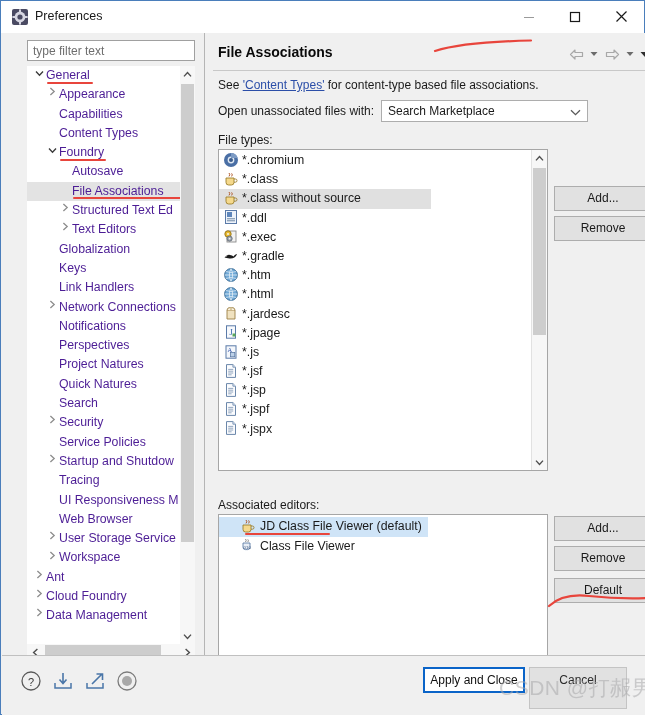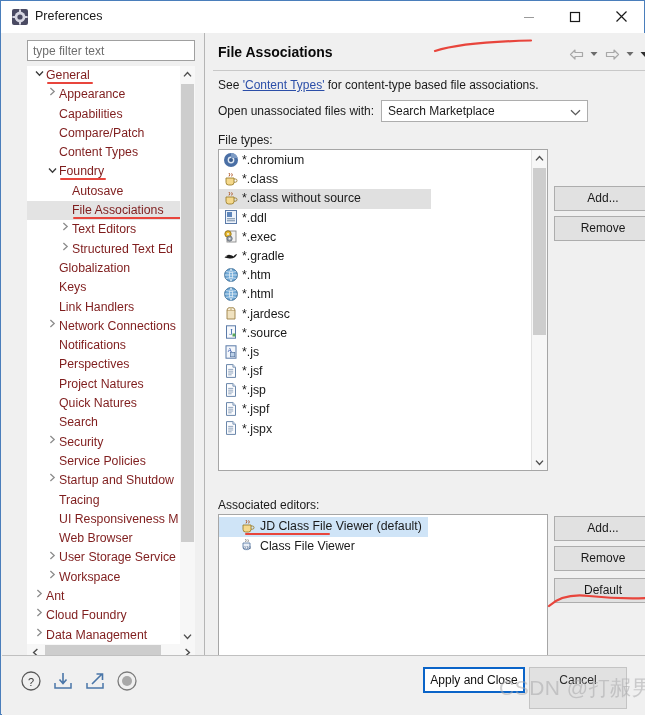--- a/index.html
+++ b/index.html
@@ -104,21 +104,21 @@
     left: 0; top: 0;
     width: 153px; height: 578px;
     overflow: hidden;
   }
   .tree-item {
     position: relative;
     height: 19.3px;
     line-height: 19.3px;
     white-space: nowrap;
     font-size: 12.3px;
-    color: #7f1d1d;
+    color: #4c1d95;
     cursor: default;
     overflow: hidden;
   }
   .tree-item.sel {
     background: #e3e3e3;
   }
   .tw {
     display: inline-block;
     width: 13px;
     text-align: center;
@@ -496,33 +496,32 @@
 
       <div id="tree-wrap">
         <div id="tree-scroll-area">
             <div class="tree-item"><span style="display: inline-block; width: 6px;"></span><span class="tw"><svg width="9" height="7" viewBox="0 0 9 7">
                   <path d="M1 1.5 L4.5 5.3 L8 1.5" stroke="#3a3a3a" stroke-width="1.3" fill="none"></path>
                 </svg></span><span class="tlabel">General</span><div class="underline-red" style="left: 20px; width: 46.2px; top: 15.5px;"></div></div>
             <div class="tree-item"><span style="display: inline-block; width: 19px;"></span><span class="tw"><svg width="7" height="9" viewBox="0 0 7 9">
                   <path d="M1.4 1 L5.2 4.5 L1.4 8" stroke="#8d8d8d" stroke-width="1.3" fill="none"></path>
                 </svg></span><span class="tlabel">Appearance</span></div>
             <div class="tree-item"><span style="display: inline-block; width: 19px;"></span><span class="tw none"></span><span class="tlabel">Capabilities</span></div>
-            <div class="tree-item"><span style="display: inline-block; width: 19px;"></span><span class="tw none"></span><span class="tlabel">Compare/Patch</span></div>
             <div class="tree-item"><span style="display: inline-block; width: 19px;"></span><span class="tw none"></span><span class="tlabel">Content Types</span></div>
             <div class="tree-item"><span style="display: inline-block; width: 19px;"></span><span class="tw"><svg width="9" height="7" viewBox="0 0 9 7">
                   <path d="M1 1.5 L4.5 5.3 L8 1.5" stroke="#3a3a3a" stroke-width="1.3" fill="none"></path>
                 </svg></span><span class="tlabel">Foundry</span><div class="underline-red" style="left: 33px; width: 46.2px; top: 15.5px;"></div></div>
             <div class="tree-item"><span style="display: inline-block; width: 32px;"></span><span class="tw none"></span><span class="tlabel">Autosave</span></div>
             <div class="tree-item sel"><span style="display: inline-block; width: 32px;"></span><span class="tw none"></span><span class="tlabel">File Associations</span><div class="underline-red" style="left: 46px; width: 112.2px; top: 15.5px;"></div></div>
             <div class="tree-item"><span style="display: inline-block; width: 32px;"></span><span class="tw"><svg width="7" height="9" viewBox="0 0 7 9">
                   <path d="M1.4 1 L5.2 4.5 L1.4 8" stroke="#8d8d8d" stroke-width="1.3" fill="none"></path>
+                </svg></span><span class="tlabel">Structured Text Ed</span></div>
+            <div class="tree-item"><span style="display: inline-block; width: 32px;"></span><span class="tw"><svg width="7" height="9" viewBox="0 0 7 9">
+                  <path d="M1.4 1 L5.2 4.5 L1.4 8" stroke="#8d8d8d" stroke-width="1.3" fill="none"></path>
                 </svg></span><span class="tlabel">Text Editors</span></div>
-            <div class="tree-item"><span style="display: inline-block; width: 32px;"></span><span class="tw"><svg width="7" height="9" viewBox="0 0 7 9">
-                  <path d="M1.4 1 L5.2 4.5 L1.4 8" stroke="#8d8d8d" stroke-width="1.3" fill="none"></path>
-                </svg></span><span class="tlabel">Structured Text Ed</span></div>
             <div class="tree-item"><span style="display: inline-block; width: 19px;"></span><span class="tw none"></span><span class="tlabel">Globalization</span></div>
             <div class="tree-item"><span style="display: inline-block; width: 19px;"></span><span class="tw none"></span><span class="tlabel">Keys</span></div>
             <div class="tree-item"><span style="display: inline-block; width: 19px;"></span><span class="tw none"></span><span class="tlabel">Link Handlers</span></div>
             <div class="tree-item"><span style="display: inline-block; width: 19px;"></span><span class="tw"><svg width="7" height="9" viewBox="0 0 7 9">
                   <path d="M1.4 1 L5.2 4.5 L1.4 8" stroke="#8d8d8d" stroke-width="1.3" fill="none"></path>
                 </svg></span><span class="tlabel">Network Connections</span></div>
             <div class="tree-item"><span style="display: inline-block; width: 19px;"></span><span class="tw none"></span><span class="tlabel">Notifications</span></div>
             <div class="tree-item"><span style="display: inline-block; width: 19px;"></span><span class="tw none"></span><span class="tlabel">Perspectives</span></div>
             <div class="tree-item"><span style="display: inline-block; width: 19px;"></span><span class="tw none"></span><span class="tlabel">Project Natures</span></div>
             <div class="tree-item"><span style="display: inline-block; width: 19px;"></span><span class="tw none"></span><span class="tlabel">Quick Natures</span></div>
@@ -685,21 +684,21 @@
               </svg><span class="ft-name">*.html</span></div>
             <div class="ft-row"><svg class="ft-ic" viewBox="0 0 16 16">
                 <path d="M4 5 h8 v9 h-8 Z" fill="#f0e2c0" stroke="#9b7f45" stroke-width="0.9"></path>
                 <path d="M4 5 q0-2.6 4-2.6 t4 2.6" fill="#faf2df" stroke="#9b7f45" stroke-width="0.9"></path>
                 <rect x="7" y="2.4" width="2" height="2.6" fill="#d8c9a0"></rect>
               </svg><span class="ft-name">*.jardesc</span></div>
             <div class="ft-row"><svg class="ft-ic" viewBox="0 0 16 16">
                 <rect x="3.5" y="1.8" width="9" height="12.4" fill="#f7f9fc" stroke="#5a7aa8" stroke-width="1"></rect>
                 <text x="6.4" y="11" font-family="Liberation Serif, serif" font-size="8.5" fill="#2b5ea8">J</text>
                 <rect x="9.5" y="9.5" width="3" height="3" fill="#5aa85a"></rect>
-              </svg><span class="ft-name">*.source</span></div>
+              </svg><span class="ft-name">*.jpage</span></div>
             <div class="ft-row"><svg class="ft-ic" viewBox="0 0 16 16">
                 <rect x="3" y="1.8" width="10" height="12.4" fill="#f4f7fb" stroke="#5a7aa8" stroke-width="1"></rect>
                 <text x="4.6" y="8.4" font-family="Liberation Serif, serif" font-size="6.4" fill="#2b4ea8">A</text>
                 <rect x="7.6" y="8.6" width="4.2" height="4.2" fill="#bcd0e8" stroke="#4f6f9c" stroke-width="0.7"></rect>
               </svg><span class="ft-name">*.js</span></div>
             <div class="ft-row"><svg class="ft-ic" viewBox="0 0 16 16">
                 <path d="M3.5 1.6 h6.4 l2.6 2.6 v10.2 h-9 Z" fill="#fbfcfe" stroke="#6b87aa" stroke-width="1"></path>
                 <path d="M9.9 1.6 v2.6 h2.6" fill="#dde6f2" stroke="#6b87aa" stroke-width="0.8"></path>
                 <g stroke="#7b93b0" stroke-width="0.8">
                   <path d="M5.2 6.4 h5"></path>

